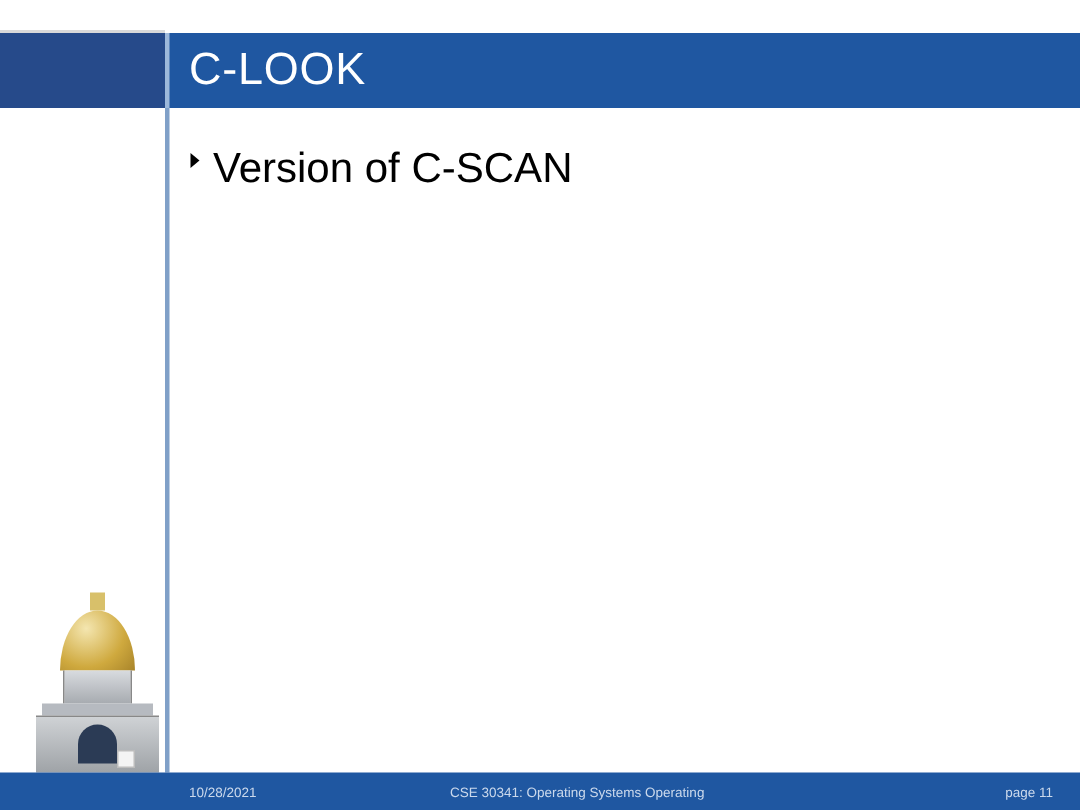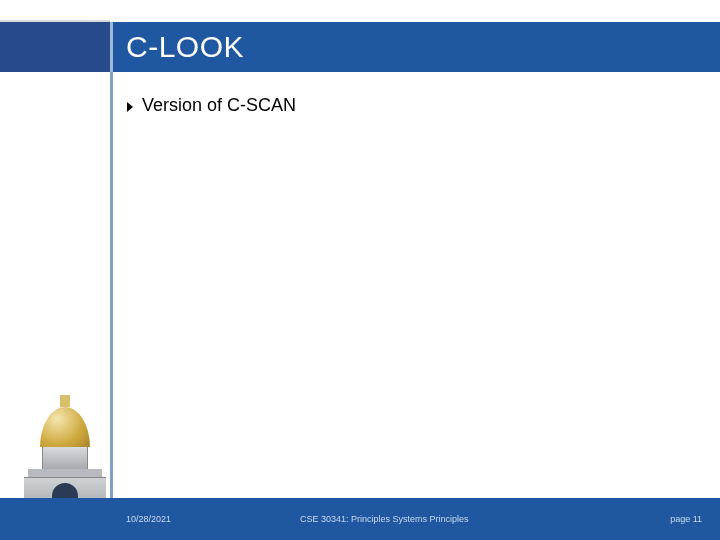--- a/index.html
+++ b/index.html
@@ -13,24 +13,24 @@
   .title-sep { position: absolute; left: 110px; top: 0; width: 3px; height: 50px; background: #9db8da; }
   .title-text { position: absolute; left: 126px; top: 8px; color: #ffffff; font-size: 30px; font-weight: 400; letter-spacing: 0.5px; }
 
   
   .vbar { position: absolute; left: 110px; top: 72px; width: 3px; height: 443px; background: #80a0c8; }
 
   
   .body { position: absolute; left: 126px; top: 94px; right: 30px; }
   .bullet-row { display: flex; align-items: flex-start; margin-bottom: 2px; }
   .bullet-icon { flex: 0 0 auto; margin-top: 7px; margin-right: 6px; }
-  .bullet-text { font-size: 18px; line-height: 1.28; color: #000; }
+  .bullet-text { font-size: 28px; line-height: 1.28; color: #000; }
 
   
-  .footer { position: absolute; left: 0; bottom: 0; width: 720px; height: 42px; background: #1F57A1; display: flex; align-items: center; color: #CBD9EC; font-size: 9px; }
+  .footer { position: absolute; left: 0; bottom: 0; width: 720px; height: 25px; background: #1F57A1; display: flex; align-items: center; color: #CBD9EC; font-size: 9px; }
   .footer .date { position: absolute; left: 126px; }
   .footer .course { position: absolute; left: 300px; }
   .footer .page { position: absolute; right: 18px; }
 
   
   .dome-wrap { position: absolute; left: 24px; bottom: 25px; width: 82px; height: 122px; }
   .dome-base { position: absolute; bottom: 0; left: 0; width: 82px; height: 38px; background: linear-gradient(#cfd2d5, #9fa3a7); border-top: 1px solid #888; }
   .dome-arch { position: absolute; bottom: 6px; left: 28px; width: 26px; height: 26px; background: #2b3b55; border-top-left-radius: 13px; border-top-right-radius: 13px; }
   .dome-roofline { position: absolute; bottom: 38px; left: 4px; width: 74px; height: 8px; background: #b6bac0; }
   .dome-drum { position: absolute; bottom: 46px; left: 18px; width: 46px; height: 22px; background: linear-gradient(#d8dbdf, #a7abb0); border-left: 1px solid #888; border-right: 1px solid #888; }
@@ -71,17 +71,17 @@
     <div class="dome-dome"></div>
     <div class="dome-drum"></div>
     <div class="dome-roofline"></div>
     <div class="dome-base"></div>
     <div class="dome-arch"></div>
   </div>
   <div class="tiny-square"></div>
 
   <div class="footer">
     <span class="date">10/28/2021</span>
-    <span class="course">CSE 30341: Principles Systems Principles</span>
+    <span class="course">CSE 30341: Operating Systems Operating</span>
     <span class="page">page 11</span>
   </div>
 
 </div>
 
 </body></html>

